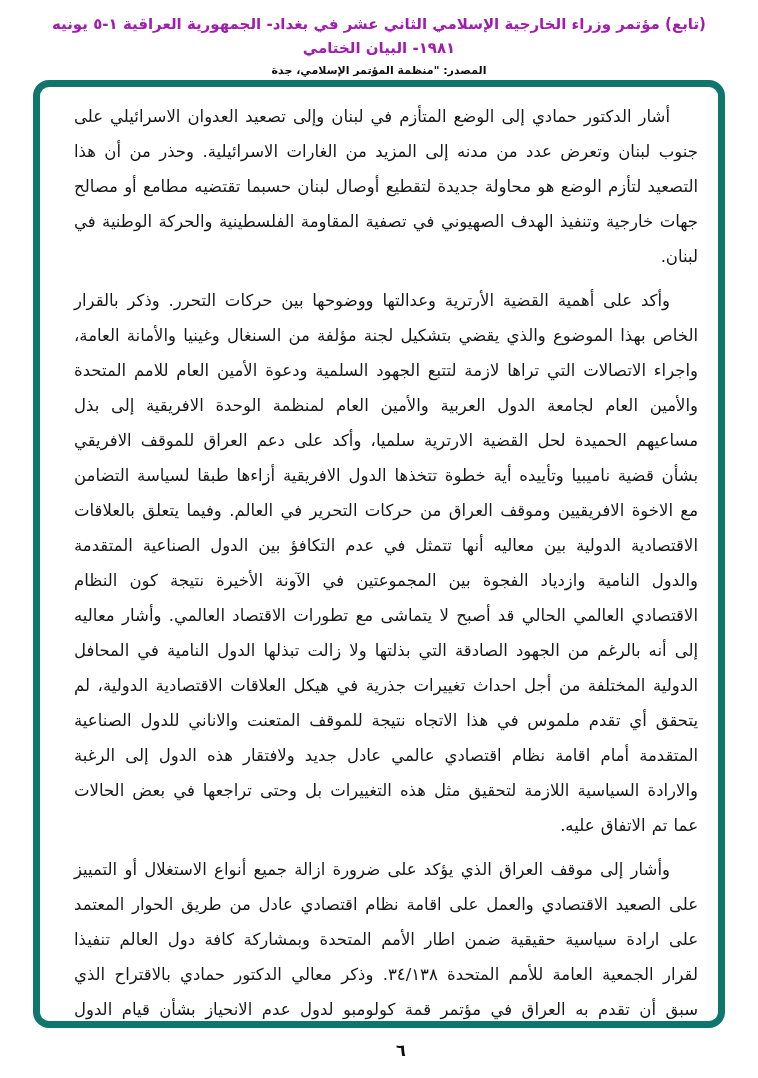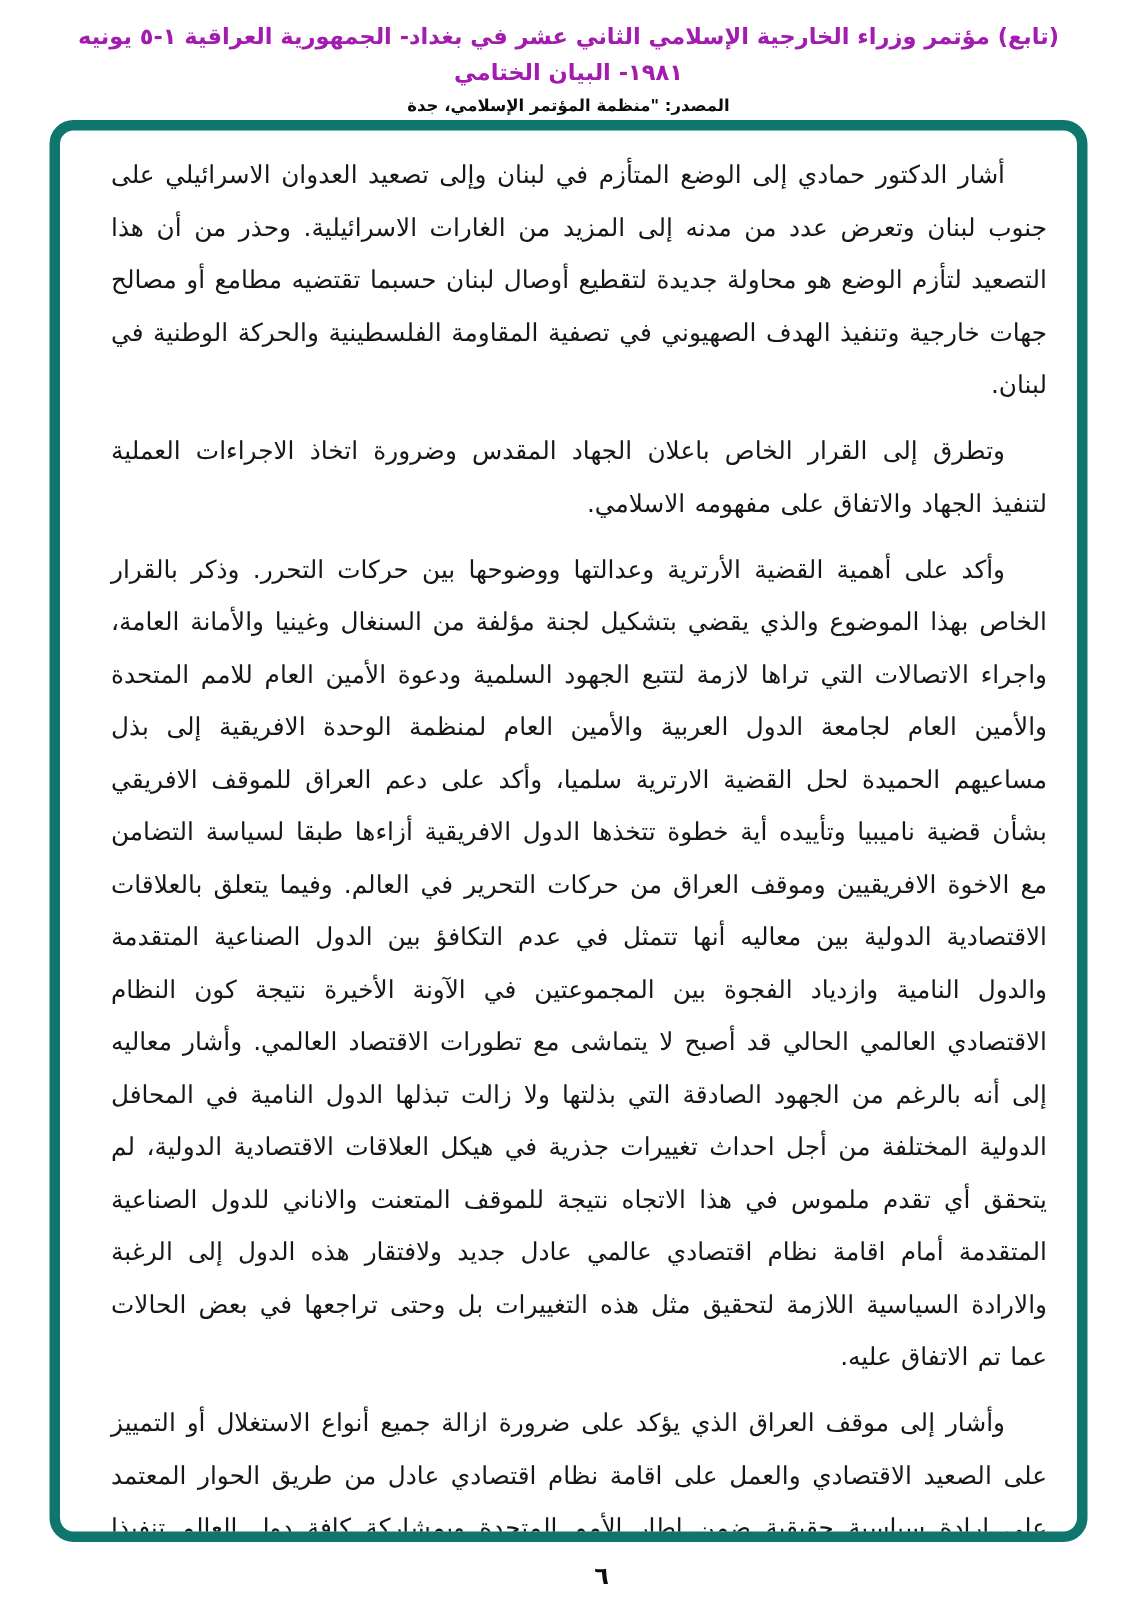--- a/index.html
+++ b/index.html
@@ -77,21 +77,20 @@
 
 <div class="page">
 
   <div class="header">
     <div class="header-title">(تابع) مؤتمر وزراء الخارجية الإسلامي الثاني عشر في بغداد- الجمهورية العراقية ١-٥ يونيه ١٩٨١- البيان الختامي</div>
     <div class="header-source">المصدر: "منظمة المؤتمر الإسلامي، جدة</div>
   </div>
 
   <div class="content-box">
     <p>أشار الدكتور حمادي إلى الوضع المتأزم في لبنان وإلى تصعيد العدوان الاسرائيلي على جنوب لبنان وتعرض عدد من مدنه إلى المزيد من الغارات الاسرائيلية. وحذر من أن هذا التصعيد لتأزم الوضع هو محاولة جديدة لتقطيع أوصال لبنان حسبما تقتضيه مطامع أو مصالح جهات خارجية وتنفيذ الهدف الصهيوني في تصفية المقاومة الفلسطينية والحركة الوطنية في لبنان.</p>
-    <p>وتطرق إلى القرار الخاص باعلان الجهاد المقدس وضرورة اتخاذ الاجراءات العملية لتنفيذ الجهاد والاتفاق على مفهومه الاسلامي.</p>
     <p>وأكد على أهمية القضية الأرترية وعدالتها ووضوحها بين حركات التحرر. وذكر بالقرار الخاص بهذا الموضوع والذي يقضي بتشكيل لجنة مؤلفة من السنغال وغينيا والأمانة العامة، واجراء الاتصالات التي تراها لازمة لتتبع الجهود السلمية ودعوة الأمين العام للامم المتحدة والأمين العام لجامعة الدول العربية والأمين العام لمنظمة الوحدة الافريقية إلى بذل مساعيهم الحميدة لحل القضية الارترية سلميا، وأكد على دعم العراق للموقف الافريقي بشأن قضية ناميبيا وتأييده أية خطوة تتخذها الدول الافريقية أزاءها طبقا لسياسة التضامن مع الاخوة الافريقيين وموقف العراق من حركات التحرير في العالم. وفيما يتعلق بالعلاقات الاقتصادية الدولية بين معاليه أنها تتمثل في عدم التكافؤ بين الدول الصناعية المتقدمة والدول النامية وازدياد الفجوة بين المجموعتين في الآونة الأخيرة نتيجة كون النظام الاقتصادي العالمي الحالي قد أصبح لا يتماشى مع تطورات الاقتصاد العالمي. وأشار معاليه إلى أنه بالرغم من الجهود الصادقة التي بذلتها ولا زالت تبذلها الدول النامية في المحافل الدولية المختلفة من أجل احداث تغييرات جذرية في هيكل العلاقات الاقتصادية الدولية، لم يتحقق أي تقدم ملموس في هذا الاتجاه نتيجة للموقف المتعنت والاناني للدول الصناعية المتقدمة أمام اقامة نظام اقتصادي عالمي عادل جديد ولافتقار هذه الدول إلى الرغبة والارادة السياسية اللازمة لتحقيق مثل هذه التغييرات بل وحتى تراجعها في بعض الحالات عما تم الاتفاق عليه.</p>
     <p>وأشار إلى موقف العراق الذي يؤكد على ضرورة ازالة جميع أنواع الاستغلال أو التمييز على الصعيد الاقتصادي والعمل على اقامة نظام اقتصادي عادل من طريق الحوار المعتمد على ارادة سياسية حقيقية ضمن اطار الأمم المتحدة وبمشاركة كافة دول العالم تنفيذا لقرار الجمعية العامة للأمم المتحدة ٣٤/١٣٨. وذكر معالي الدكتور حمادي بالاقتراح الذي سبق أن تقدم به العراق في مؤتمر قمة كولومبو لدول عدم الانحياز بشأن قيام الدول المصدرة للمواد الأولية باقامة اتحادات نوعية على غرار ما قامت به الدول المصدرة للنفط مما سيعزز من تماسك الدول النامية ووحدتها ويزيد من قوتها التفاوضية مع الدول الصناعية. كما ذكر باقتراح السيد الرئيس صدام حسين الداعي إلى انشاء صندوق دولي لتمويل الدول النامية عن التضخم المستورد على أن تسهم الدول المتقدمة في هذا الصندوق بنسب معادلة لتضخم أسعار صادراتها إلى الدول النامية، وتسهم الدول المصدرة للنفط بنسب تعادل الارتفاع في أسعار صادراتها النفطية إلى الدول النامية من جراء التعديلات في أسعار النفط.</p>
 
   </div>
 
   <div class="page-number">٦</div>
 
 </div>
 
 </body></html>

